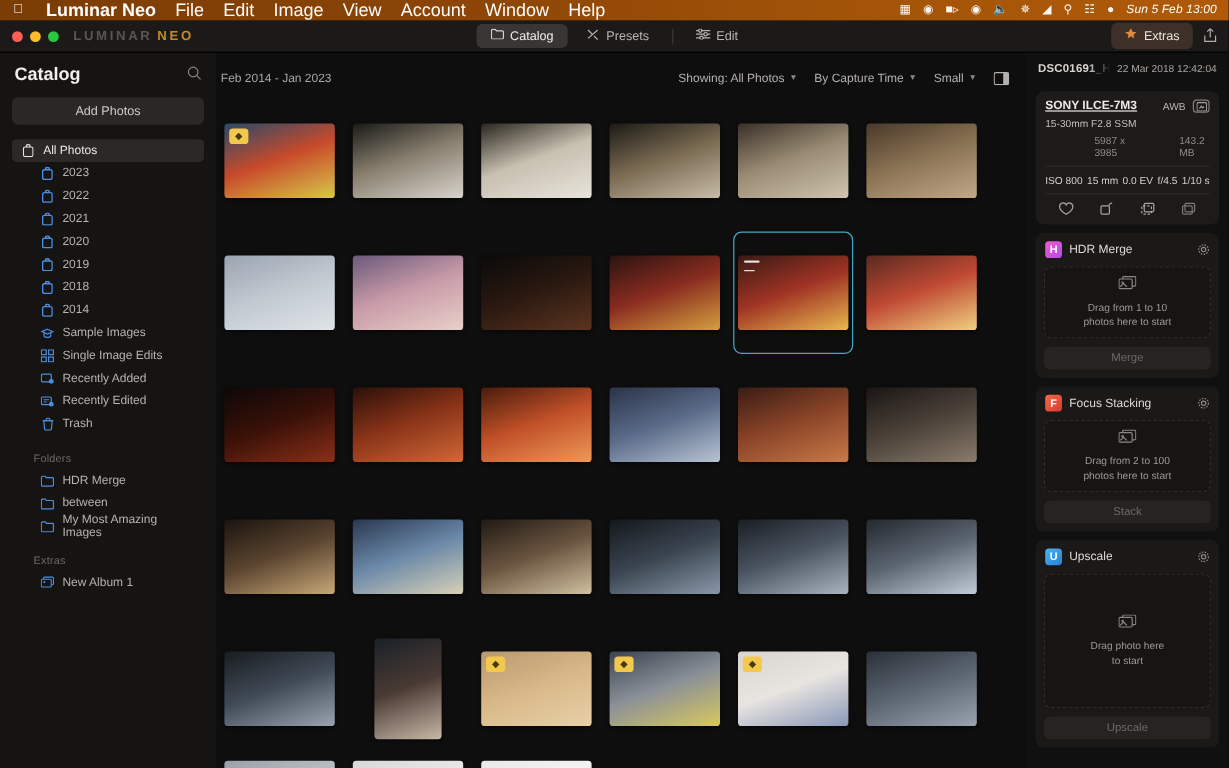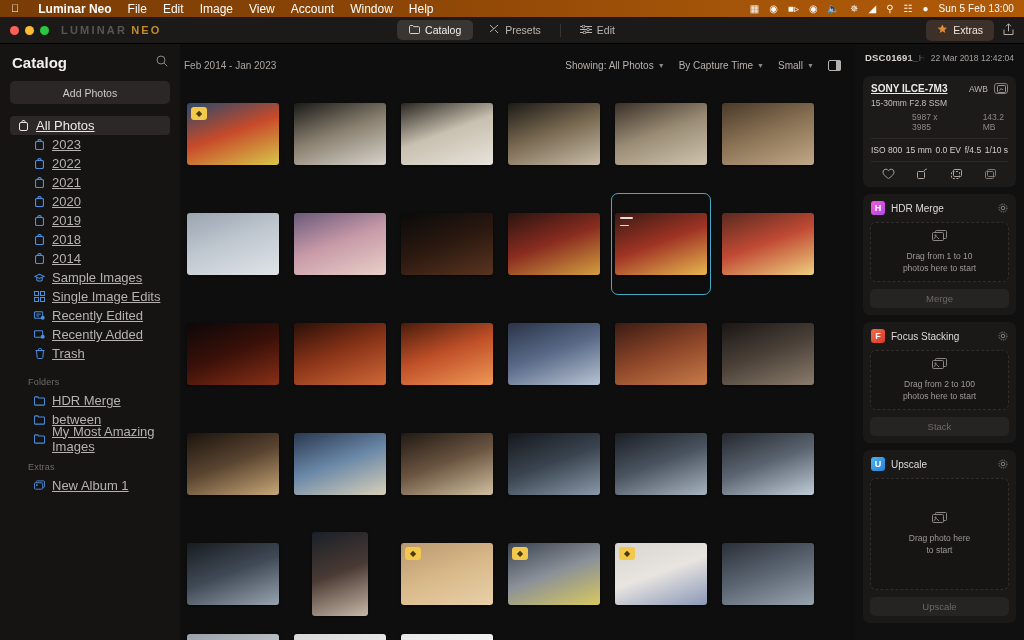--- a/index.html
+++ b/index.html
@@ -14,25 +14,25 @@
   
   .menubar{
     height:17px; width:100%;
     background:linear-gradient(90deg,#7a3d05 0%,#8a4406 35%,#a35408 70%,#b05a09 100%);
     display:flex; align-items:center;
     padding:0 8px; gap:0;
     font-size:10px; color:#fff;
     position:relative; z-index:50;
   }
   .apple-logo{ font-size:11px; margin-right:11px; margin-left:3px; line-height:1; }
-  .menu-item{ padding:0 8px; font-size:12px; color:#fdfdfd; white-space:nowrap; }
+  .menu-item{ padding:0 8px; font-size:15px; color:#fdfdfd; white-space:nowrap; }
   .menu-item.bold{ font-weight:bold; }
   .menu-right{ margin-left:auto; display:flex; align-items:center; gap:10px; padding-right:2px; }
   .tray-icon{ font-size:10px; line-height:1; opacity:.95; display:flex; align-items:center; }
-  .menu-clock{ font-size:10px; white-space:nowrap; letter-spacing:.1px; }
+  .menu-clock{ font-size:10px; white-space:nowrap; letter-spacing:.1px;font-style:italic; }
 
   
   .titlebar{
     height:27px; width:100%;
     background:#1c1a19;
     display:flex; align-items:center;
     padding:0 10px; position:relative;
     border-bottom:1px solid #000;
   }
   .traffic{ display:flex; gap:6px; align-items:center; }
@@ -83,21 +83,21 @@
   .sb-search{ font-size:12px; color:#8a8683; }
   .add-photos{
     margin:0 10px 12px 10px; height:23px;
     background:#2a2726; border-radius:5px;
     display:flex; align-items:center; justify-content:center;
     font-size:10.5px; color:#cfcac7;
   }
   .sb-row{
     display:flex; align-items:center; gap:7px;
     height:19px; margin:0 10px; padding:0 8px;
-    border-radius:4px; font-size:13px; color:#b6b2af;text-decoration:underline;
+    border-radius:4px; font-size:10px; color:#b6b2af;
   }
   .sb-row.selected{ background:#2b2827; color:#ebe8e6; }
   .sb-row.indent{ padding-left:24px; }
   .sb-ic{ width:11px; height:11px; flex:0 0 11px; display:flex; align-items:center; justify-content:center; }
   .sb-ic svg{ display:block; }
   .sb-section{
     font-size:9px; color:#6e6a67; padding:14px 0 4px 28px; letter-spacing:.2px;
   }
 
   
@@ -405,34 +405,34 @@
               <rect x="0.5" y="6.5" width="4" height="4" fill="none" stroke="#4a8fe0" stroke-width="1"></rect>
               <rect x="6.5" y="6.5" width="4" height="4" fill="none" stroke="#4a8fe0" stroke-width="1"></rect>
             </svg>
         </span>
         <span>Single Image Edits</span>
       </div>
       <div class="sb-row indent">
         <span class="sb-ic">
           <svg width="12" height="11" viewBox="0 0 12 11">
               <rect x="0.5" y="1.5" width="9" height="7" rx="1" fill="none" stroke="#4a8fe0" stroke-width="1.1"></rect>
+              <circle cx="9.5" cy="8" r="2.2" fill="#4a8fe0"></circle>
+            </svg>
+        </span>
+        <span>Recently Added</span>
+      </div>
+      <div class="sb-row indent">
+        <span class="sb-ic">
+          <svg width="12" height="11" viewBox="0 0 12 11">
+              <rect x="0.5" y="1.5" width="9" height="7" rx="1" fill="none" stroke="#4a8fe0" stroke-width="1.1"></rect>
               <path d="M2.5 4h5M2.5 6h3" stroke="#4a8fe0" stroke-width="1"></path>
               <circle cx="9.5" cy="8" r="2.2" fill="#4a8fe0"></circle>
             </svg>
         </span>
         <span>Recently Edited</span>
-      </div>
-      <div class="sb-row indent">
-        <span class="sb-ic">
-          <svg width="12" height="11" viewBox="0 0 12 11">
-              <rect x="0.5" y="1.5" width="9" height="7" rx="1" fill="none" stroke="#4a8fe0" stroke-width="1.1"></rect>
-              <circle cx="9.5" cy="8" r="2.2" fill="#4a8fe0"></circle>
-            </svg>
-        </span>
-        <span>Recently Added</span>
       </div>
       <div class="sb-row indent">
         <span class="sb-ic">
           <svg width="10" height="11" viewBox="0 0 10 11">
               <path d="M1.5 2.5h7l-.7 7.2a1 1 0 01-1 .8H3.2a1 1 0 01-1-.8z" fill="none" stroke="#4a8fe0" stroke-width="1"></path>
               <path d="M0.5 2.5h9M3.5 2.5V1.3a.8.8 0 01.8-.8h1.4a.8.8 0 01.8.8v1.2" fill="none" stroke="#4a8fe0" stroke-width="1"></path>
             </svg>
         </span>
         <span>Trash</span>
       </div>

